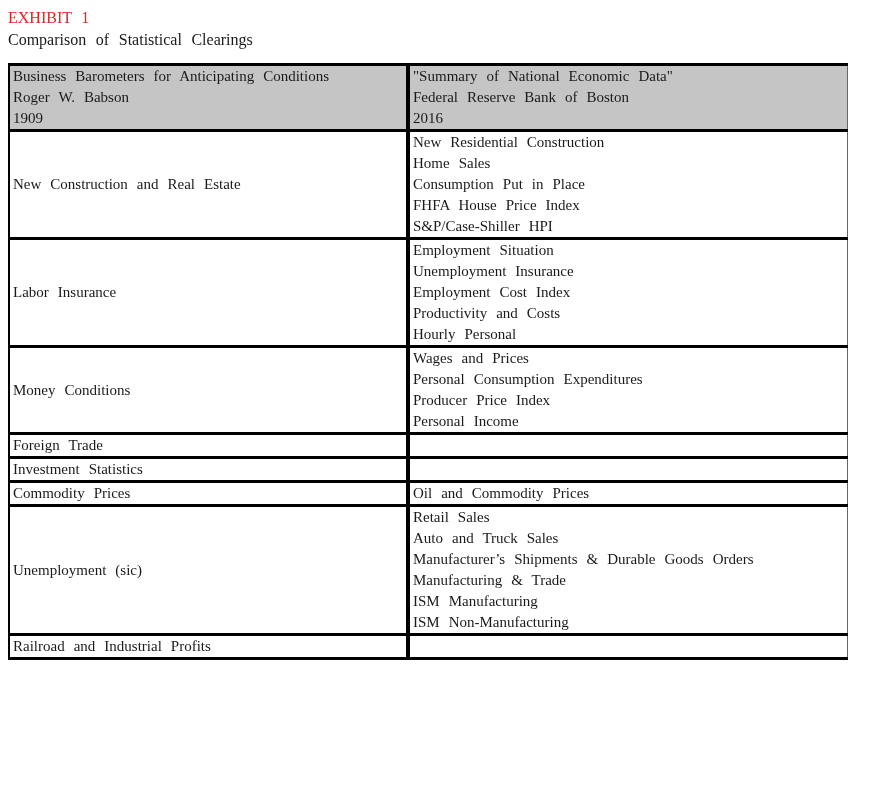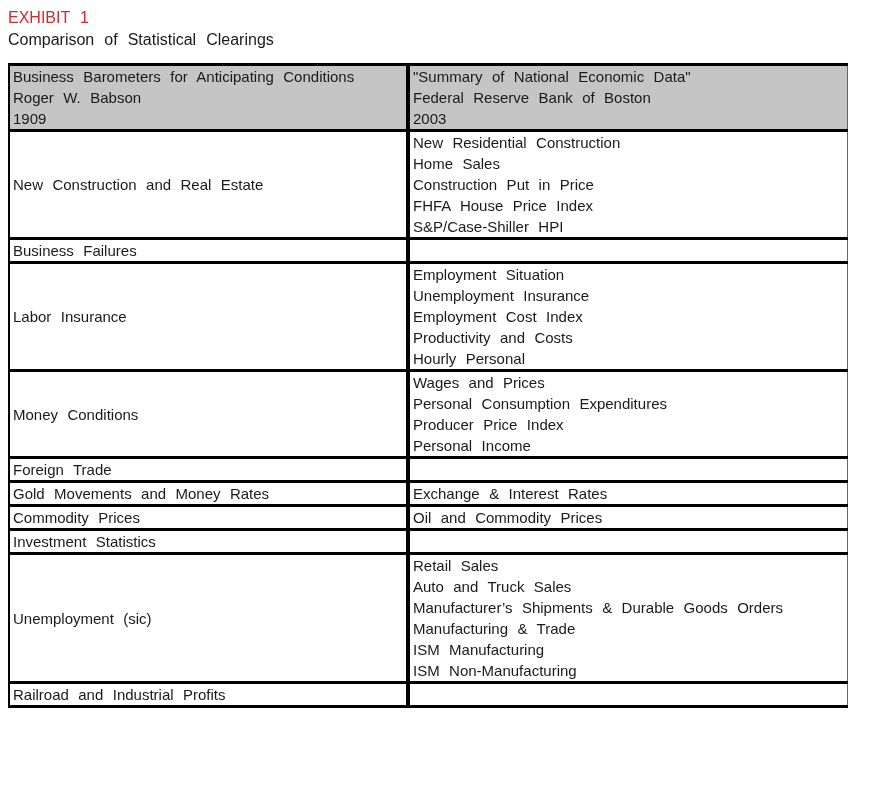--- a/index.html
+++ b/index.html
@@ -16,20 +16,21 @@
   }
   body {
     width: 870px;
     height: 785px;
     font-family: "Liberation Sans", "DejaVu Sans", sans-serif;
     color: var(--ink);
     overflow: hidden;
   }
   .page {
     padding: 8px 0 0 8px;
+    font-family: Liberation Serif, serif;
   }
   .exhibit-label {
     color: var(--accent-red);
     font-size: 16px;
     line-height: 20px;
     word-spacing: 0.35em;
   }
   .page-title {
     font-size: 16px;
     line-height: 20px;
@@ -80,41 +81,37 @@
     <thead>
       <tr>
         <th>
           <div>Business Barometers for Anticipating Conditions</div>
           <div>Roger W. Babson</div>
           <div>1909</div>
         </th>
         <th>
           <div>"Summary of National Economic Data"</div>
           <div>Federal Reserve Bank of Boston</div>
-          <div>2003</div>
+          <div>2016</div>
         </th>
       </tr>
     </thead>
     <tbody>
   <tr>
     <td class="left-cell">New Construction and Real Estate</td>
     <td class="right-cell">
             <div class="list-item">New Residential Construction</div>
             <div class="list-item">Home Sales</div>
-            <div class="list-item">Construction Put in Price</div>
+            <div class="list-item">Consumption Put in Place</div>
             <div class="list-item">FHFA House Price Index</div>
             <div class="list-item">S&amp;P/Case-Shiller HPI</div>
           </td>
   </tr>
 
 
-  <tr>
-    <td class="left-cell">Business Failures</td>
-    <td class="right-cell"></td>
-  </tr>
 
   <tr>
     <td class="left-cell">Labor Insurance</td>
     <td class="right-cell">
             <div class="list-item">Employment Situation</div>
             <div class="list-item">Unemployment Insurance</div>
             <div class="list-item">Employment Cost Index</div>
             <div class="list-item">Productivity and Costs</div>
             <div class="list-item">Hourly Personal</div>
           </td>
@@ -128,37 +125,31 @@
             <div class="list-item">Producer Price Index</div>
             <div class="list-item">Personal Income</div>
           </td>
   </tr>
 
   <tr>
     <td class="left-cell">Foreign Trade</td>
     <td class="right-cell"></td>
   </tr>
 
+
   <tr>
-    <td class="left-cell">Gold Movements and Money Rates</td>
-    <td class="right-cell">
-            <div class="list-item">Exchange &amp; Interest Rates</div>
-          </td>
+    <td class="left-cell">Investment Statistics</td>
+    <td class="right-cell"></td>
   </tr>
 
   <tr>
     <td class="left-cell">Commodity Prices</td>
     <td class="right-cell">
             <div class="list-item">Oil and Commodity Prices</div>
           </td>
-  </tr>
-
-  <tr>
-    <td class="left-cell">Investment Statistics</td>
-    <td class="right-cell"></td>
   </tr>
 
   <tr>
     <td class="left-cell">Unemployment (sic)</td>
     <td class="right-cell">
             <div class="list-item">Retail Sales</div>
             <div class="list-item">Auto and Truck Sales</div>
             <div class="list-item">Manufacturer’s Shipments &amp; Durable Goods Orders</div>
             <div class="list-item">Manufacturing &amp; Trade</div>
             <div class="list-item">ISM Manufacturing</div>

